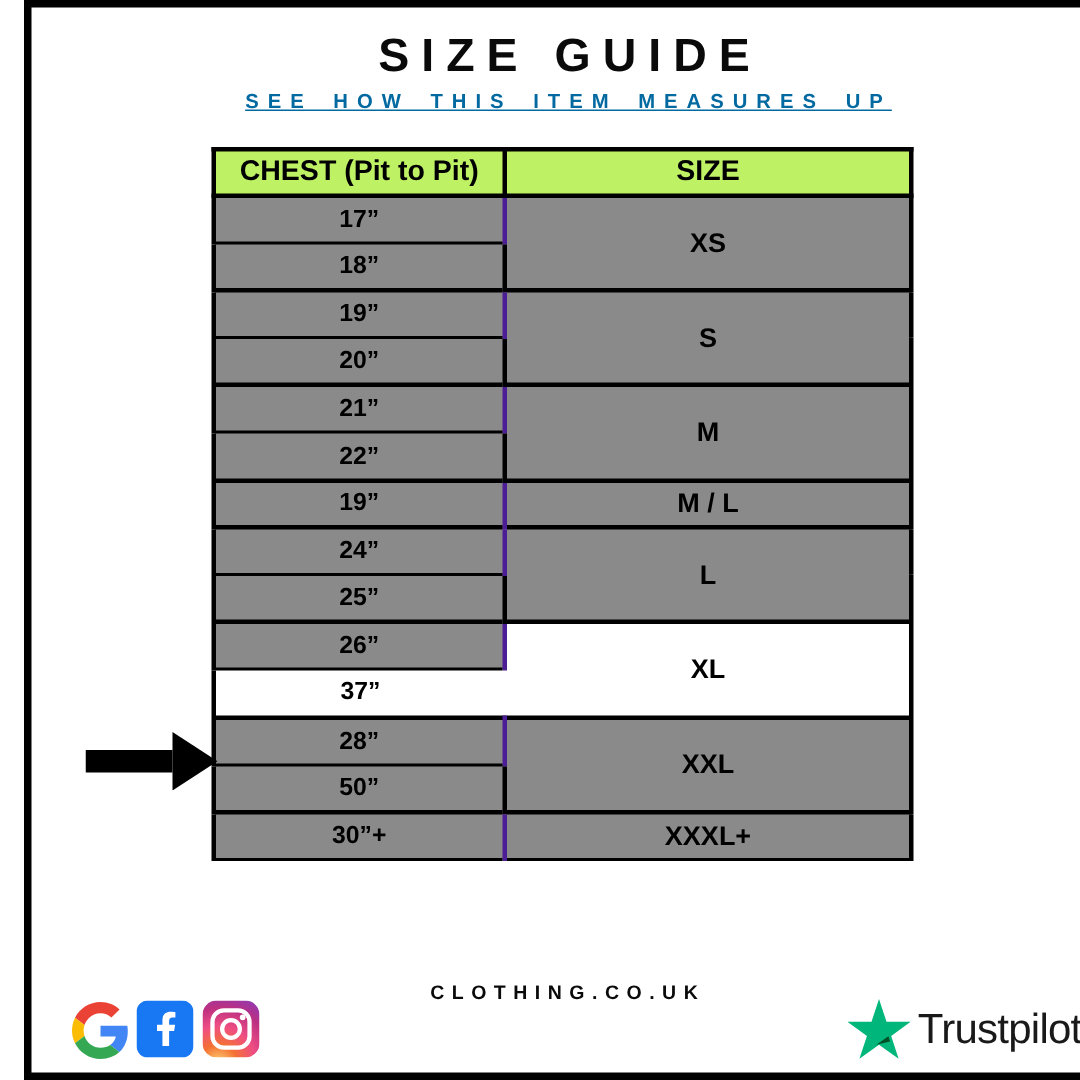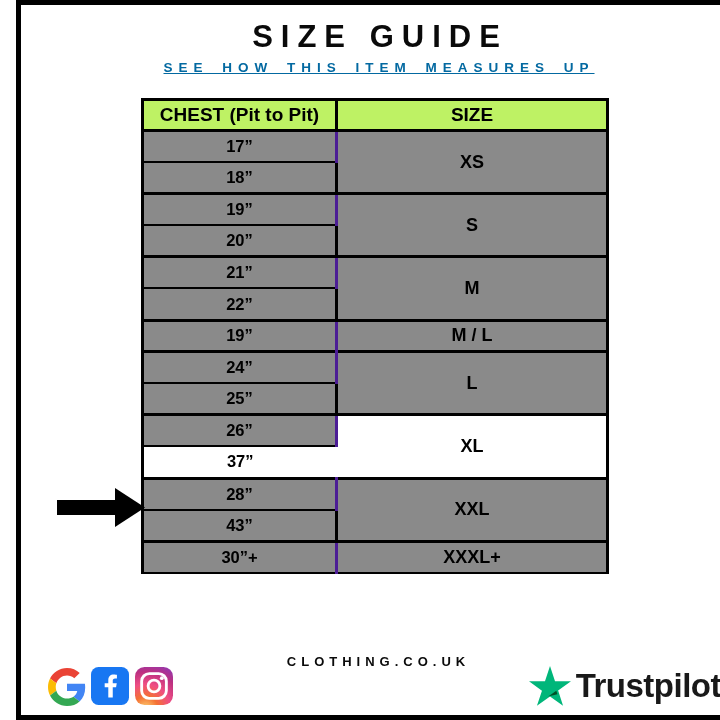--- a/index.html
+++ b/index.html
@@ -114,22 +114,22 @@
 
   .trustpilot {
     position: absolute;
     right: 10px; top: 660px;
     display: flex;
     align-items: center;
     gap: 5px;
   }
   .tp-star { width: 42px; height: 41px; }
   .tp-text {
-    font-size: 33px;
-    font-weight: 700;
+    font-size: 28px;
+    font-weight: 400;
     letter-spacing: -0.5px;
     color: #191919;
   }
 </style>
 </head>
 <body>
 
 <div class="frame">
 
   <div class="title">SIZE GUIDE</div>
@@ -184,21 +184,21 @@
           <td class="size-cell white" rowspan="2">XL</td>
         </tr>
         <tr>
           <td class="chest-cell white">37”</td>
         </tr>
         <tr class="group-first">
           <td class="chest-cell gray-right">28”</td>
           <td class="size-cell" rowspan="2">XXL</td>
         </tr>
         <tr>
-          <td class="chest-cell gray-right">43”</td>
+          <td class="chest-cell gray-right">50”</td>
         </tr>
         <tr class="group-first">
           <td class="chest-cell gray-right">30”+</td>
           <td class="size-cell" rowspan="1">XXXL+</td>
         </tr>
       </tbody>
   </table>
 
   <svg class="arrow" viewBox="0 0 88 39">
     <rect x="0" y="12" width="58" height="15" fill="#000"></rect>

